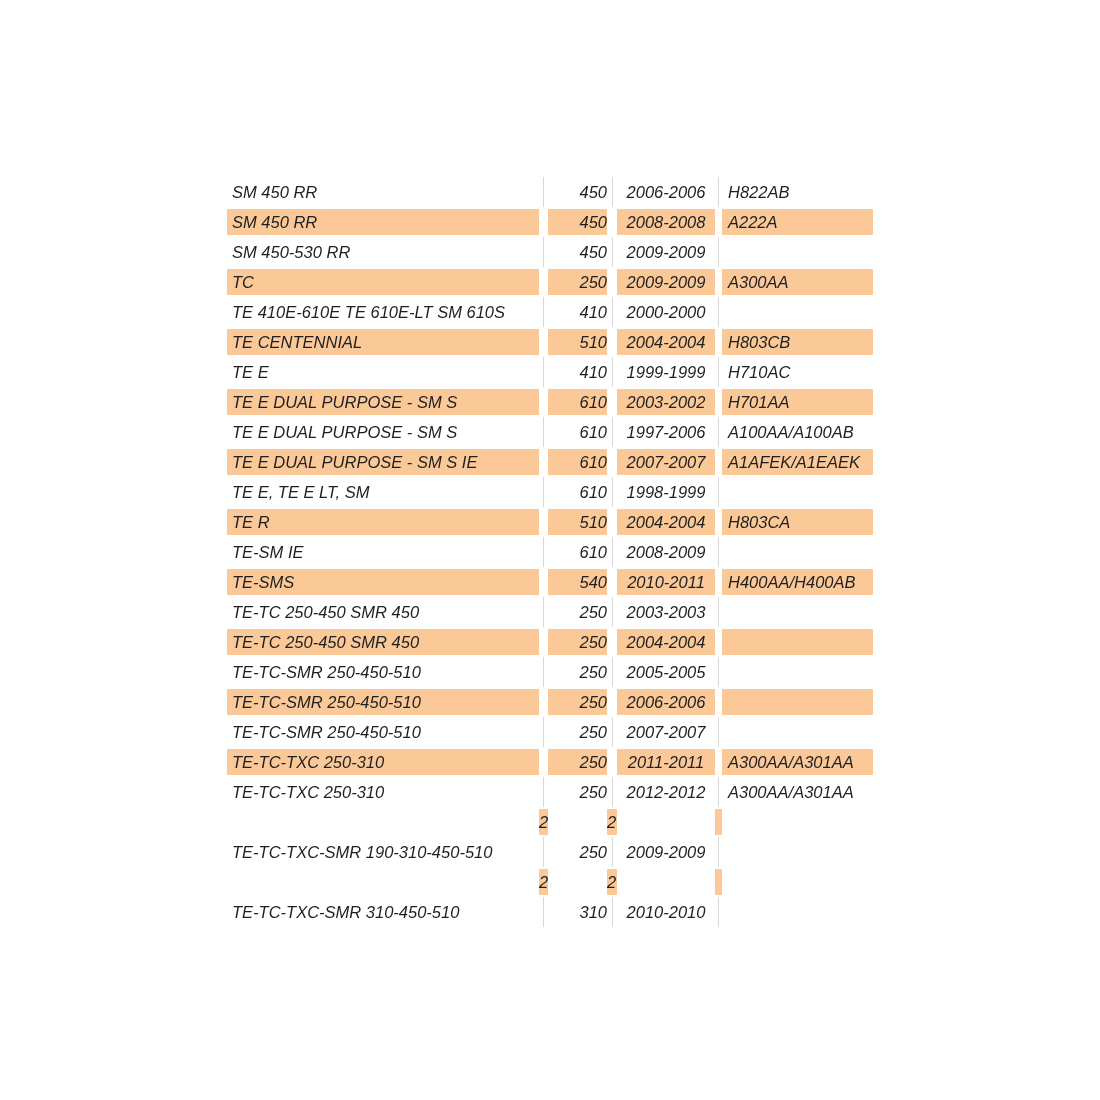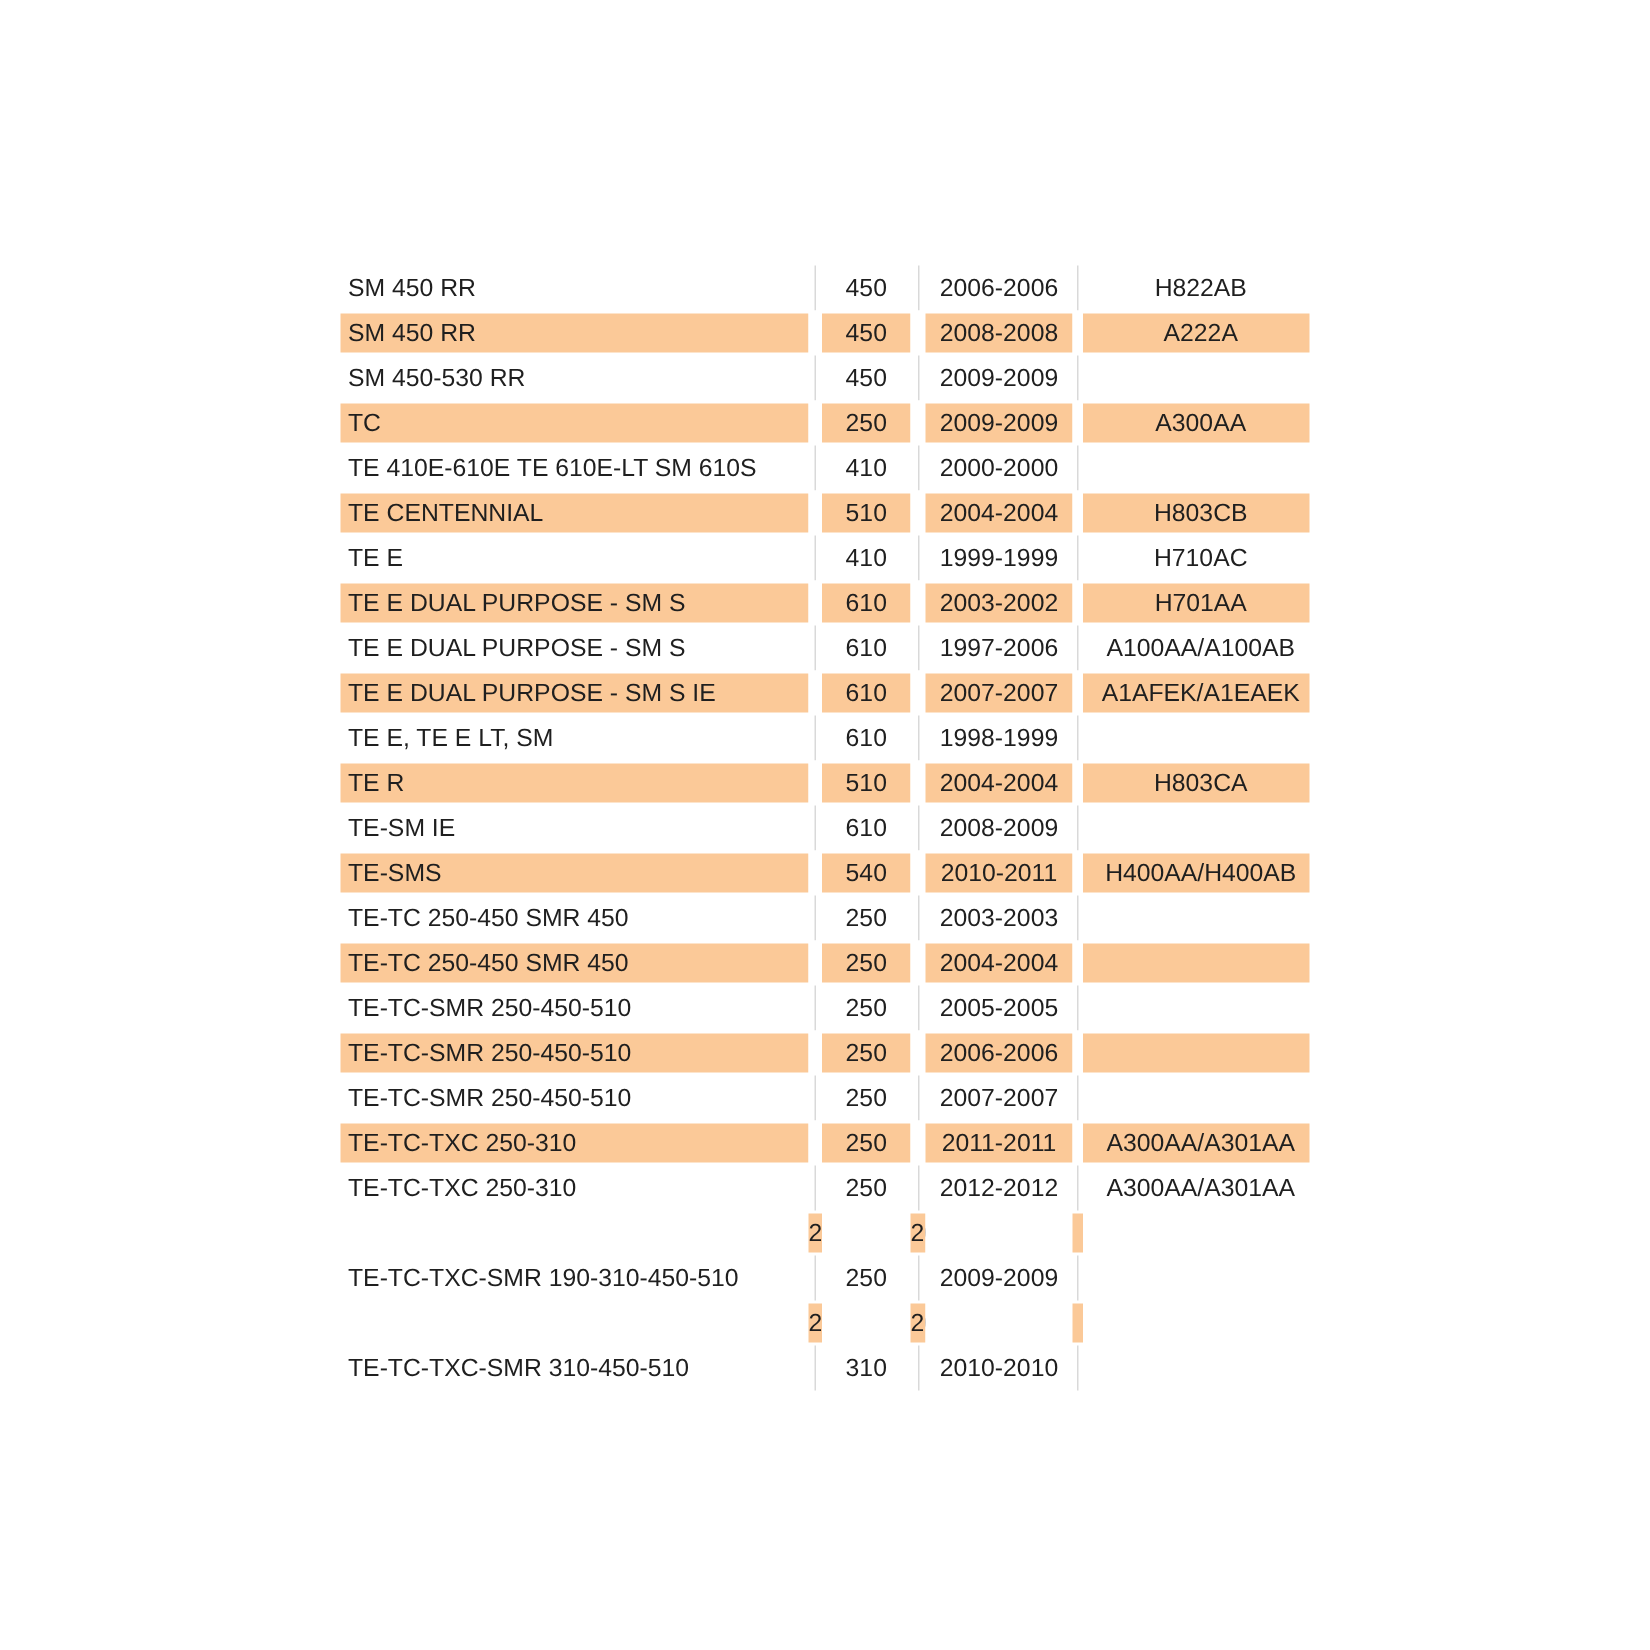--- a/index.html
+++ b/index.html
@@ -17,20 +17,21 @@
     position: absolute;
     left: 227px;
     top: 177px;
     width: 646px;
   }
   .row {
     display: grid;
     grid-template-columns: 312px 9px 59px 10px 98px 7px 151px;
     height: 30px;
     align-items: center;
+    font-style: italic;
   }
   .cell {
     height: 26px;
     line-height: 26px;
     font-size: 16.5px;
     color: #1f1f1f;
     white-space: nowrap;
     overflow: hidden;
     background: #ffffff;
   }
@@ -43,23 +44,23 @@
     background: #ffffff;
   }
   
   .row:not(.alt) .gap {
     background-image: linear-gradient(#d9d9d9, #d9d9d9);
     background-size: 1px 100%;
     background-position: center top;
     background-repeat: no-repeat;
   }
   .cell.model { text-align: left; padding-left: 5px; }
-  .cell.cc    { text-align: center; }
+  .cell.cc    { text-align: right; }
   .cell.years { text-align: center; }
-  .cell.code  { text-align: center; padding-left: 6px; }
+  .cell.code  { text-align: left; padding-left: 6px; }
 </style>
 </head>
 <body>
 
 <div class="fitment-table">
     <div class="row">
     <div class="cell model">SM 450 RR</div>
     <div class="gap"></div>
     <div class="cell cc">450</div>
     <div class="gap"></div>

